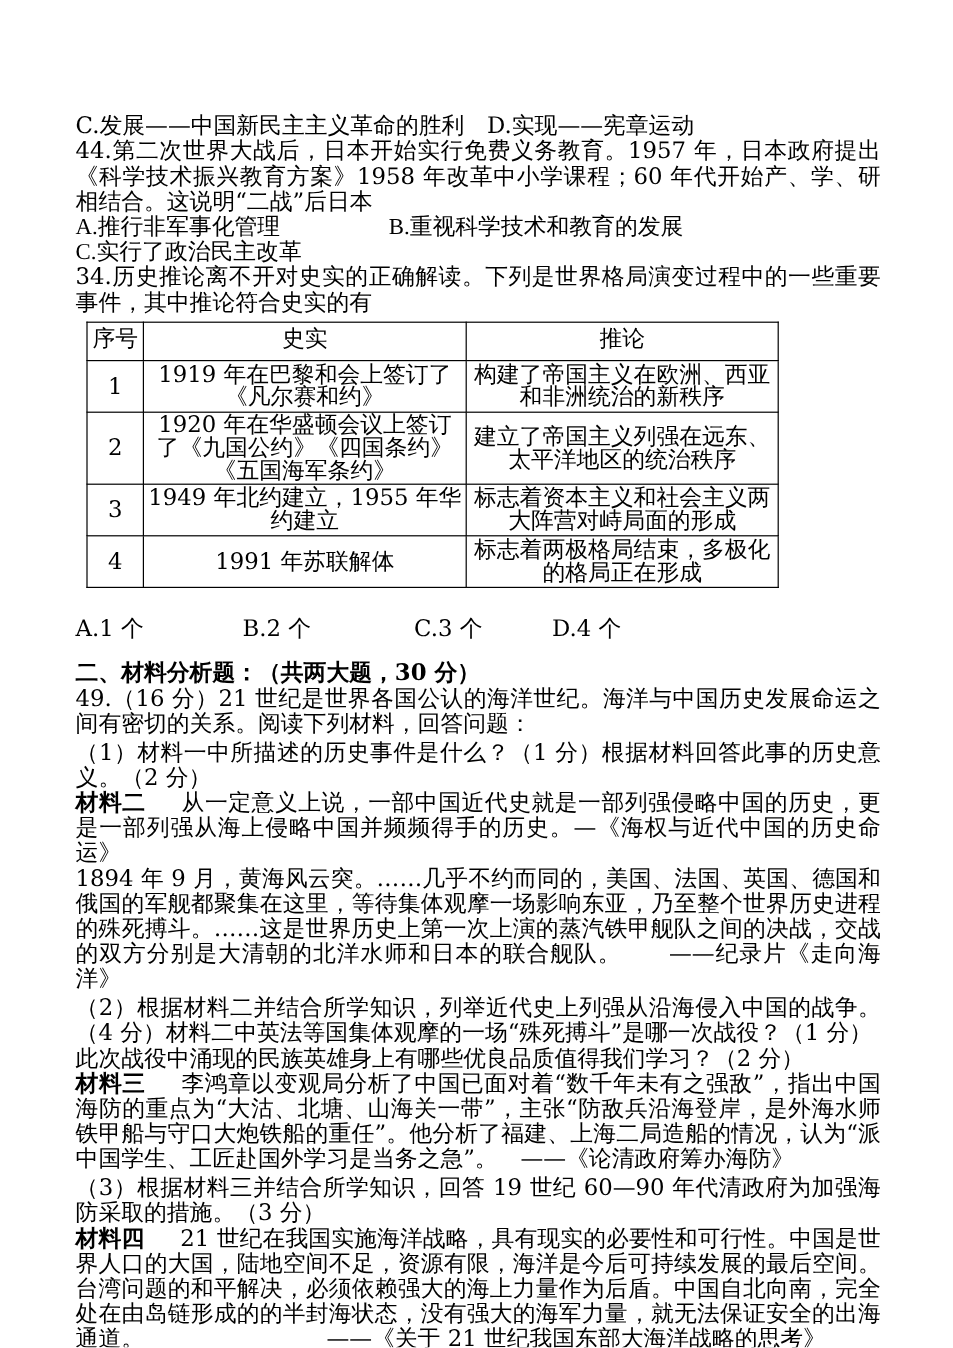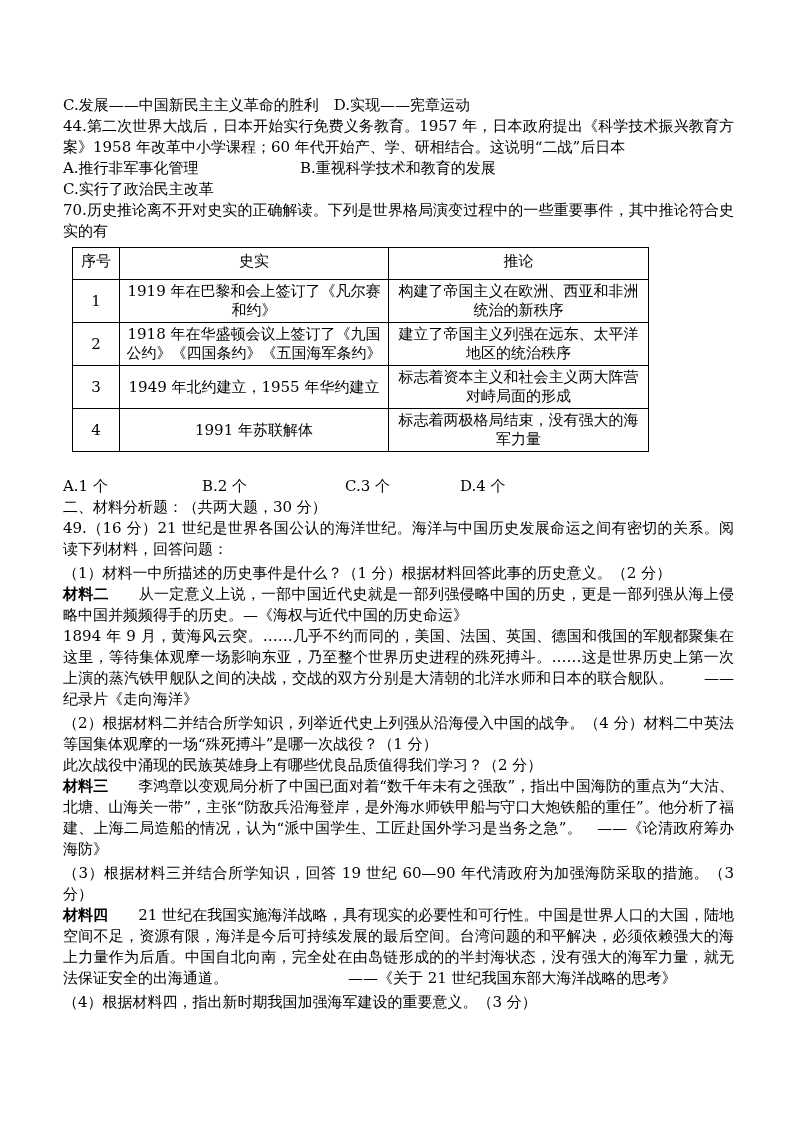--- a/index.html
+++ b/index.html
@@ -5,32 +5,32 @@
   html, body { margin: 0; padding: 0; background: #ffffff; }
   .page {
     position: relative;
     width: 794px;
     height: 1123px;
     box-sizing: border-box;
     padding: 95px 60px 0 63px;
     background: #ffffff;
     color: #000000;
     font-family: "DejaVu Serif", "Liberation Serif", serif;
-    font-size: 15px;
+    font-size: 19px;
     line-height: 21px;
     text-align: justify;
     overflow: hidden;
   }
   .line { margin: 0; }
   .q { margin-top: 3px; }
-  .heading { font-weight: normal; margin-top: 0; }
+  .heading { font-weight: bold; margin-top: 16px; }
   .mlabel { font-weight: bold; margin-right: 30px; }
-  .pair { display: flex; }
+  .pair { display: flex; font-family: Liberation Serif, serif; }
   .pair .left { width: 237px; flex: 0 0 237px; }
-  .pair .right { flex: 1; }
+  .pair .right { flex: 1; margin-left: 24px; }
   .o4 span { display: inline-block; }
   .o4 span:nth-child(1) { width: 139px; }
   .o4 span:nth-child(2) { width: 143px; margin-top: 20px; }
   .o4 span:nth-child(3) { width: 115px; }
   table.facts {
     border-collapse: collapse;
     width: 576px;
     margin: 5px 0 4px 9px;
     table-layout: fixed;
   }
@@ -55,21 +55,21 @@
   <div id="doc">
       <div class="line p">C.发展——中国新民主主义革命的胜利　D.实现——宪章运动</div>
       <div class="line p">44.第二次世界大战后，日本开始实行免费义务教育。1957 年，日本政府提出《科学技术振兴教育方案》1958 年改革中小学课程；60 年代开始产、学、研相结合。这说明“二战”后日本</div>
       <div class="line pair">
         <span class="left">A.推行非军事化管理</span>
         <span class="right">B.重视科学技术和教育的发展</span>
       </div>
       <div class="line pair">
         <span class="left">C.实行了政治民主改革</span>
       </div>
-      <div class="line p">70.历史推论离不开对史实的正确解读。下列是世界格局演变过程中的一些重要事件，其中推论符合史实的有</div>
+      <div class="line p">34.历史推论离不开对史实的正确解读。下列是世界格局演变过程中的一些重要事件，其中推论符合史实的有</div>
       <table class="facts">
         <colgroup>
           <col class="c1">
           <col class="c2">
           <col class="c3">
         </colgroup>
         <thead>
           <tr>
             <th>序号</th>
             <th>史实</th>
@@ -77,32 +77,32 @@
           </tr>
         </thead>
         <tbody>
           <tr>
             <td>1</td>
             <td>1919 年在巴黎和会上签订了《凡尔赛和约》</td>
             <td>构建了帝国主义在欧洲、西亚和非洲统治的新秩序</td>
           </tr>
           <tr>
             <td>2</td>
-            <td>1918 年在华盛顿会议上签订了《九国公约》《四国条约》《五国海军条约》</td>
+            <td>1920 年在华盛顿会议上签订了《九国公约》《四国条约》《五国海军条约》</td>
             <td>建立了帝国主义列强在远东、太平洋地区的统治秩序</td>
           </tr>
           <tr>
             <td>3</td>
             <td>1949 年北约建立，1955 年华约建立</td>
             <td>标志着资本主义和社会主义两大阵营对峙局面的形成</td>
           </tr>
           <tr>
             <td>4</td>
             <td>1991 年苏联解体</td>
-            <td>标志着两极格局结束，没有强大的海军力量</td>
+            <td>标志着两极格局结束，多极化的格局正在形成</td>
           </tr>
         </tbody>
       </table>
       <div class="line o4"><span>A.1 个</span><span>B.2 个</span><span>C.3 个</span><span>D.4 个</span></div>
       <div class="line heading">二、材料分析题：（共两大题，30 分）</div>
       <div class="line p">49.（16 分）21 世纪是世界各国公认的海洋世纪。海洋与中国历史发展命运之间有密切的关系。阅读下列材料，回答问题：</div>
       <div class="line q">（1）材料一中所描述的历史事件是什么？（1 分）根据材料回答此事的历史意义。（2 分）</div>
       <div class="line material"><span class="mlabel">材料二</span><span>从一定意义上说，一部中国近代史就是一部列强侵略中国的历史，更是一部列强从海上侵略中国并频频得手的历史。—《海权与近代中国的历史命运》</span></div>
       <div class="line p">1894 年 9 月，黄海风云突。……几乎不约而同的，美国、法国、英国、德国和俄国的军舰都聚集在这里，等待集体观摩一场影响东亚，乃至整个世界历史进程的殊死搏斗。……这是世界历史上第一次上演的蒸汽铁甲舰队之间的决战，交战的双方分别是大清朝的北洋水师和日本的联合舰队。　　——纪录片《走向海洋》</div>
       <div class="line q">（2）根据材料二并结合所学知识，列举近代史上列强从沿海侵入中国的战争。（4 分）材料二中英法等国集体观摩的一场“殊死搏斗”是哪一次战役？（1 分）</div>

